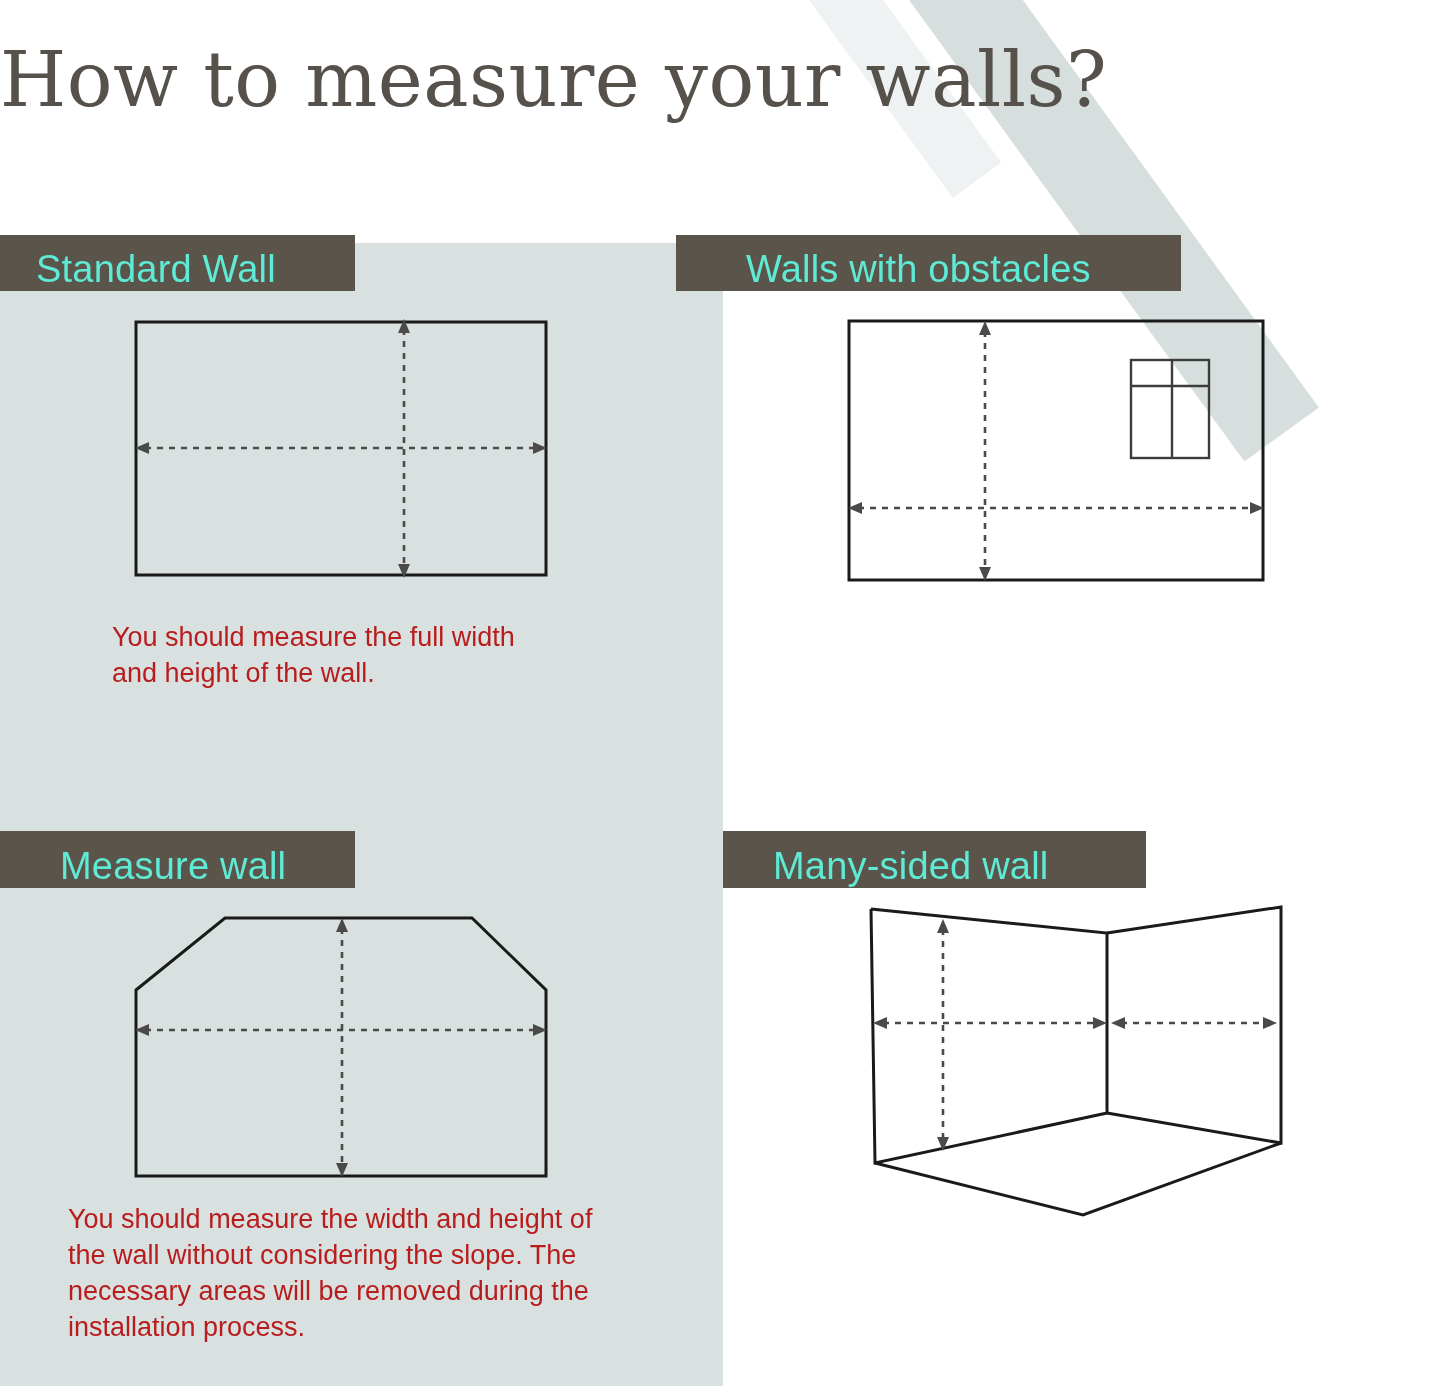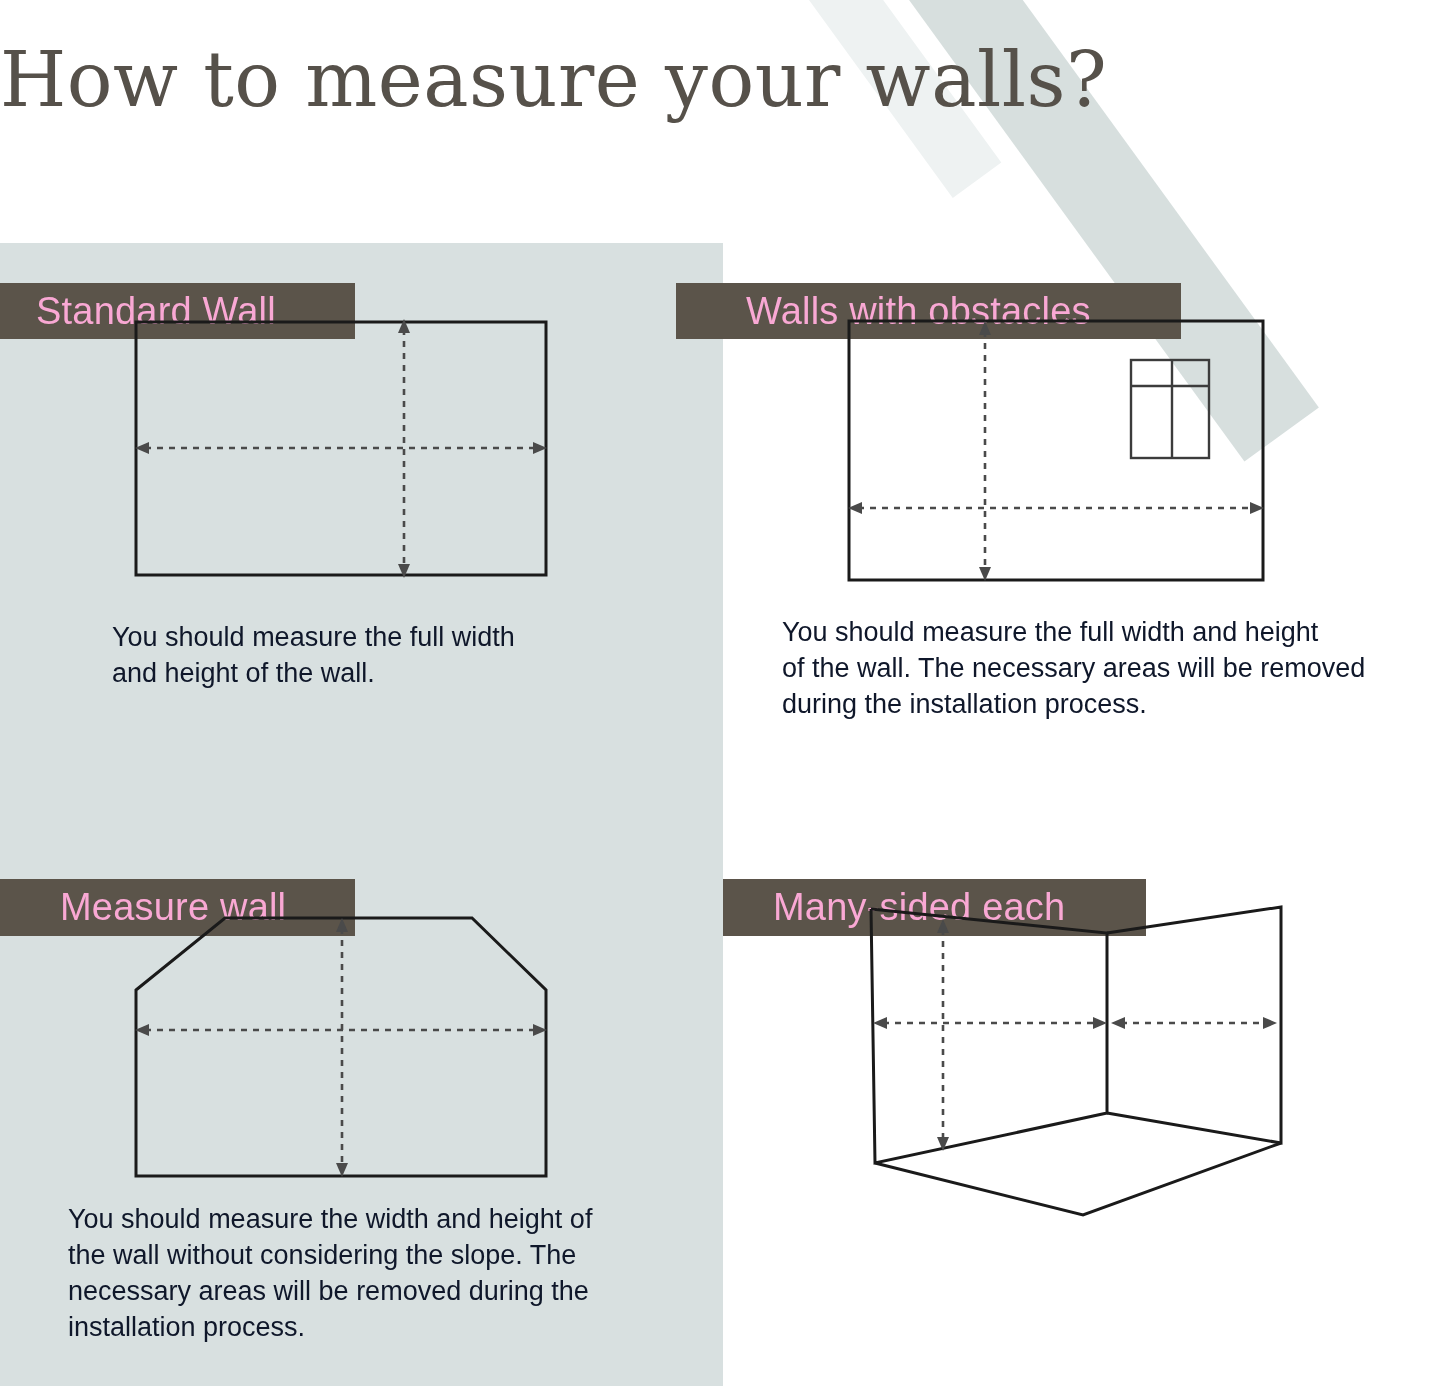--- a/index.html
+++ b/index.html
@@ -46,25 +46,24 @@
     top: 243px;
     width: 723px;
     height: 1143px;
     background: #d8e0e0;
   }
 
   
   .sec-header {
     position: absolute;
     background: #5b544a;
-    color: #f9a8d4;
+    color: #5eead4;
     display: flex;
-    align-items: center;
+    align-items: flex-end;
     box-sizing: border-box;
-    margin-top: 48px;
   }
   .sec-header .label {
     white-space: nowrap;
     font-weight: 400;
     letter-spacing: 0.2px;
   }
 
   #hdr-standard {
     left: 0;
     top: 235px;
@@ -114,21 +113,21 @@
     font-family: "DejaVu Serif", "Liberation Serif", serif;
     font-size: 76px;
     color: #56514a;
     letter-spacing: 0.5px;
     white-space: nowrap;
   }
 
   
   .caption {
     position: absolute;
-    color: #0f172a;
+    color: #b91c1c;
     font-size: 27px;
     line-height: 1.33;
     font-family: "Liberation Sans Narrow", "Liberation Sans", sans-serif;
     white-space: pre-line;
   }
   #cap-standard  { left: 112px; top: 620px; width: 520px; }
   #cap-obstacles { left: 782px; top: 615px; width: 640px; }
   #cap-sloping   { left: 68px;  top: 1202px; width: 600px; }
   #cap-manysided { left: 816px; top: 1207px; width: 610px; }
 
@@ -187,23 +186,20 @@
 
     <line x1="150" y1="26" x2="150" y2="266" stroke="#4a4a4a" stroke-width="2.6" stroke-dasharray="6,6"></line>
     <polygon points="150,16 144,30 156,30" fill="#4a4a4a"></polygon>
     <polygon points="150,276 144,262 156,262" fill="#4a4a4a"></polygon>
 
     <line x1="23" y1="203" x2="419" y2="203" stroke="#4a4a4a" stroke-width="2.6" stroke-dasharray="6,6"></line>
     <polygon points="13,203 27,197 27,209" fill="#4a4a4a"></polygon>
     <polygon points="429,203 415,197 415,209" fill="#4a4a4a"></polygon>
   </svg>
 
-  <div class="caption" id="cap-obstacles">You should measure the full width and height
-of the wall. The necessary areas will be removed
-during the installation process.</div>
 
   <div class="sec-header" id="hdr-sloping">
     <span class="label">Measure wall</span>
   </div>
 
   <svg class="diagram" id="dia-sloping" width="460" height="290" viewBox="0 0 460 290">
     <polygon points="16,90 105,18 352,18 426,90 426,276 16,276" fill="none" stroke="#1a1a1a" stroke-width="3"></polygon>
 
     <line x1="222" y1="28" x2="222" y2="266" stroke="#4a4a4a" stroke-width="2.6" stroke-dasharray="6,6"></line>
     <polygon points="222,18 216,32 228,32" fill="#4a4a4a"></polygon>
@@ -213,21 +209,21 @@
     <polygon points="15,130 29,124 29,136" fill="#4a4a4a"></polygon>
     <polygon points="427,130 413,124 413,136" fill="#4a4a4a"></polygon>
   </svg>
 
   <div class="caption" id="cap-sloping">You should measure the width and height of
 the wall without considering the slope. The
 necessary areas will be removed during the
 installation process.</div>
 
   <div class="sec-header" id="hdr-manysided">
-    <span class="label">Many-sided each</span>
+    <span class="label">Many-sided wall</span>
   </div>
 
   <svg class="diagram" id="dia-manysided" width="470" height="330" viewBox="0 0 470 330">
 
     <polyline points="26,14 262,38 262,218 30,268 26,14" fill="none" stroke="#1a1a1a" stroke-width="3"></polyline>
 
     <polyline points="262,38 436,12 436,248 262,218" fill="none" stroke="#1a1a1a" stroke-width="3"></polyline>
 
     <polyline points="30,268 238,320 436,248" fill="none" stroke="#1a1a1a" stroke-width="3"></polyline>
 

